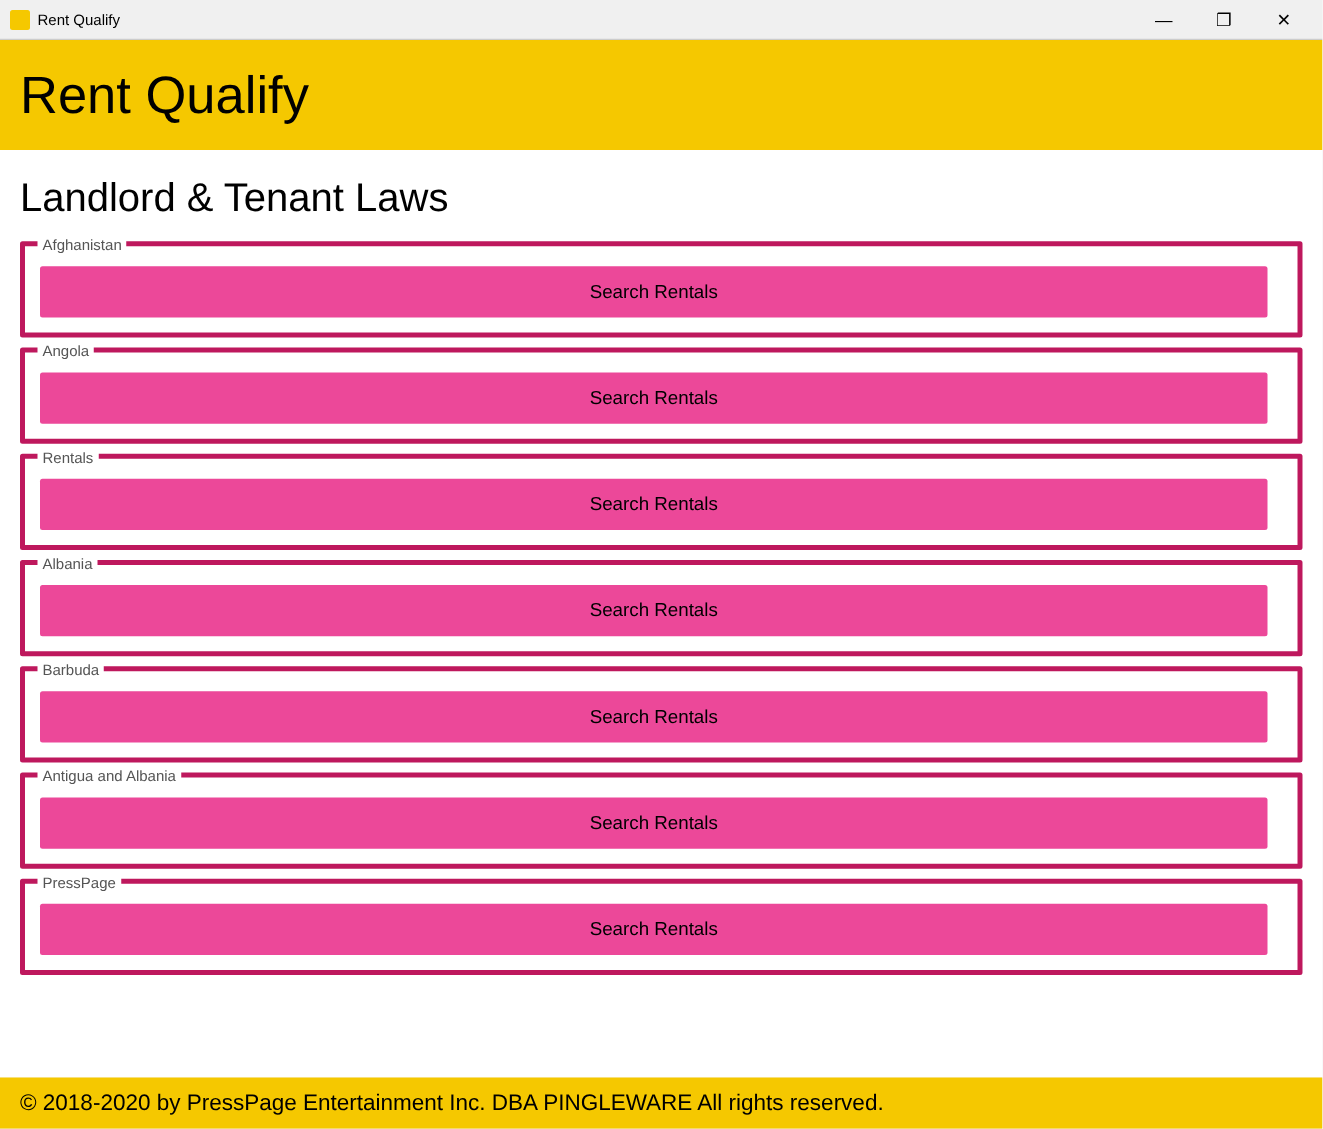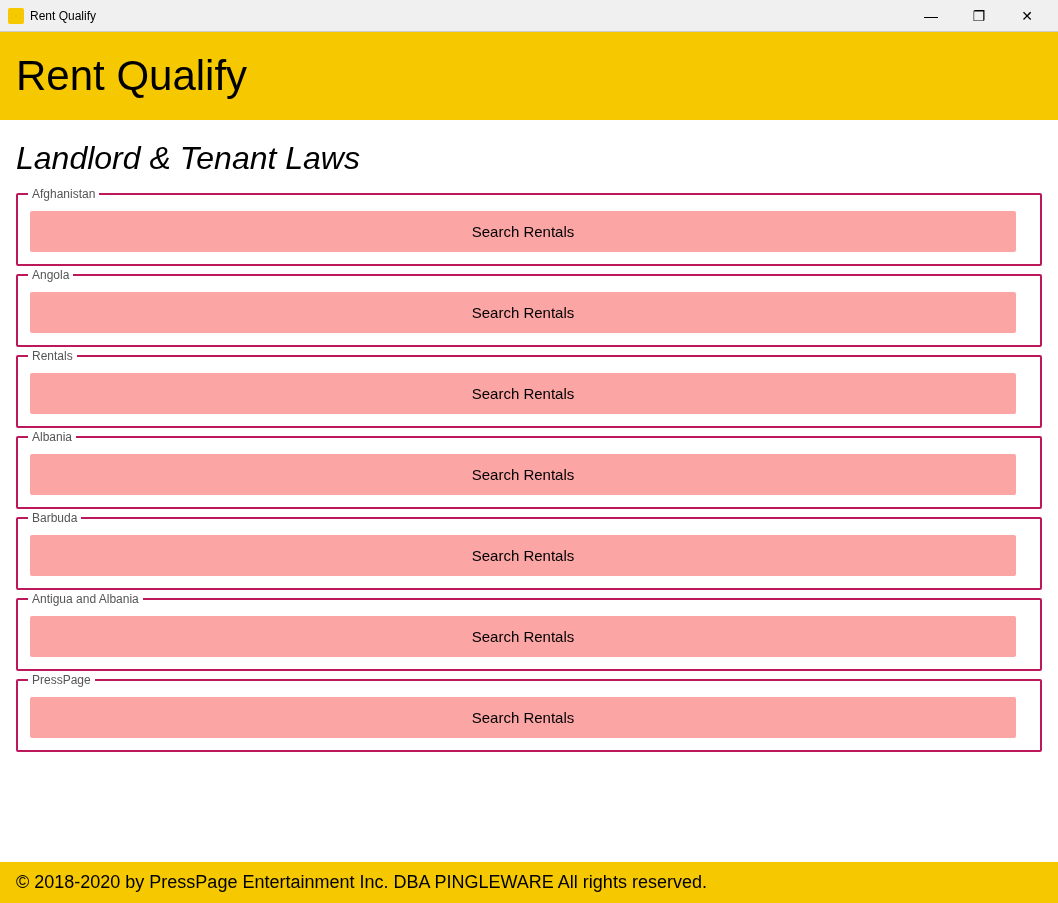--- a/index.html
+++ b/index.html
@@ -81,47 +81,46 @@
       background: #ffffff;
       overflow-y: auto;
       padding: 20px 16px;
     }
 
     .page-heading {
       font-size: 32px;
       font-weight: 400;
       color: #000;
       margin-bottom: 16px;
-      font-style: italic;
     }
 
     
     .country-group {
-      border: 2px solid #be185d;
+      border: 4px solid #be185d;
       border-radius: 2px;
       margin-bottom: 8px;
       padding: 8px 24px 12px 12px;
       position: relative;
     }
 
     .country-label {
       font-size: 12px;
       color: #555;
       background: #fff;
       position: absolute;
       top: -8px;
       left: 10px;
       padding: 0 4px;
     }
 
     .search-rentals-btn {
       display: block;
       width: 100%;
       padding: 12px;
-      background: #fca5a5;
+      background: #ec4899;
       border: none;
       border-radius: 2px;
       font-size: 15px;
       color: #000;
       cursor: pointer;
       margin-top: 8px;
       text-align: center;
     }
 
     

